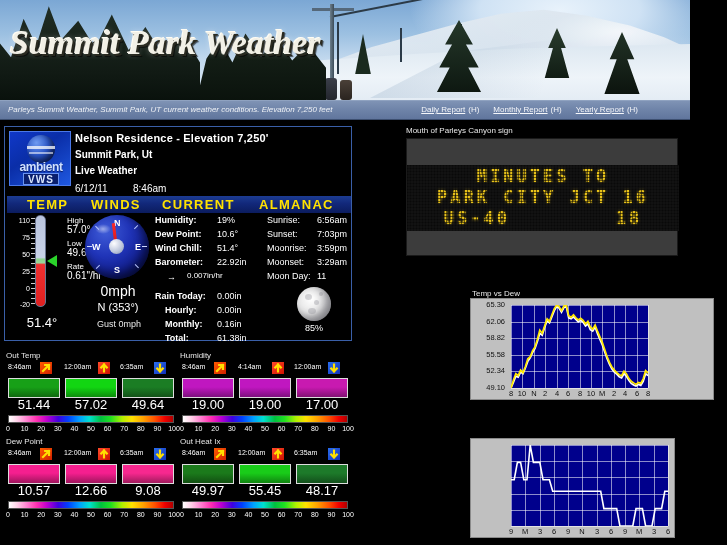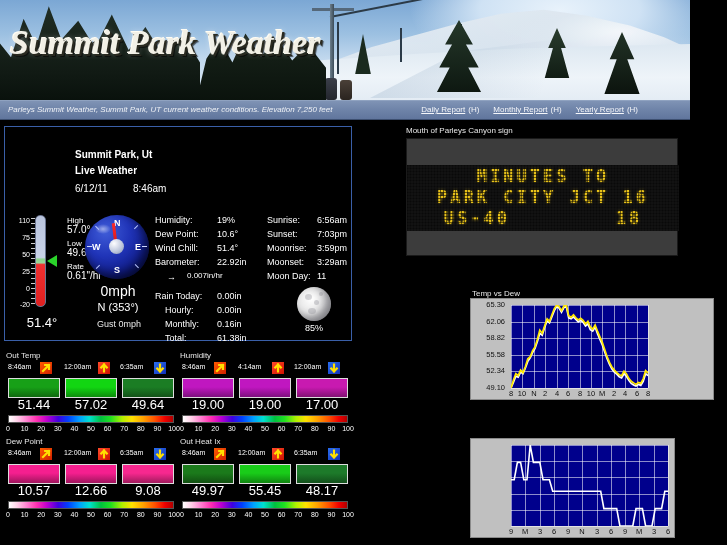--- a/index.html
+++ b/index.html
@@ -224,21 +224,21 @@
     position:absolute; left: 10px; top: 9px; width: 16px; height: 10px; border-radius:50%;
     background: radial-gradient(ellipse, rgba(255,255,255,.5), rgba(255,255,255,0) 70%);
   }
   #wind-speed { position:absolute; left: 72px; top: 156px; width: 82px; text-align:center; font-size: 14px; }
   #wind-dir   { position:absolute; left: 64px; top: 174px; width: 98px; text-align:center; font-size: 11px; }
   #wind-gust  { position:absolute; left: 68px; top: 192px; width: 92px; text-align:center; font-size: 9px; color:#e8e8e8; }
 
   
   #cur { position: absolute; left: 150px; top: 88px; width: 108px; font-size: 9px; }
   #cur .row { position: relative; height: 14px; }
-  #cur .k { position: absolute; left: 0; color: #fff; }
+  #cur .k { position: absolute; left: 0; color: #fff; font-weight: bold; }
   #cur .k.ind { left: 10px; }
   #cur .v { position: absolute; left: 62px; color: #fff; }
   #cur .trendrow { position: relative; height: 14px; }
   #cur .trendrow .ar { position:absolute; left: 12px; top:1px; color:#fff; font-size: 9px; }
   #cur .trendrow .tv { position:absolute; left: 32px; color:#fff; font-size: 8px; }
   #cur .gap { height: 6px; }
 
   
   #alm { position: absolute; left: 262px; top: 88px; width: 90px; font-size: 9px; }
   #alm .row { position: relative; height: 14px; }
@@ -369,26 +369,38 @@
 
   <div id="subbar">
     <div id="subbar-text">Parleys Summit Weather, Summit Park, UT current weather conditions. Elevation 7,250 feet</div>
     <div id="subbar-links">
       <span class="lnk">Daily Report</span><span>(H)</span><span class="sep"></span><span class="lnk">Monthly Report</span><span>(H)</span><span class="sep"></span><span class="lnk">Yearly Report</span><span>(H)</span>
     </div>
   </div>
 
   <div id="vws-panel">
 
-
+    <div id="logo">
+      <div class="sphere"></div>
+      <div class="ambient">ambient</div>
+      <div class="vws">VWS</div>
+    </div>
+
+    <div id="hdr-l1">Nelson Residence - Elevation 7,250'</div>
     <div id="hdr-l2">Summit Park, Ut</div>
     <div id="hdr-l3">Live Weather</div>
     <div id="hdr-date">6/12/11</div>
     <div id="hdr-time">8:46am</div>
 
+    <div id="colhdr">
+      <div id="ch-temp">TEMP</div>
+      <div id="ch-winds">WINDS</div>
+      <div id="ch-current">CURRENT</div>
+      <div id="ch-almanac">ALMANAC</div>
+    </div>
 
     <div id="thermo">
       <div class="th-scale">
           <span style="top: 0px;">110</span>
           <span style="top: 17px;">75</span>
           <span style="top: 34px;">50</span>
           <span style="top: 51px;">25</span>
           <span style="top: 68px;">0</span>
           <span style="top: 84px;">-20</span>
         </div>

